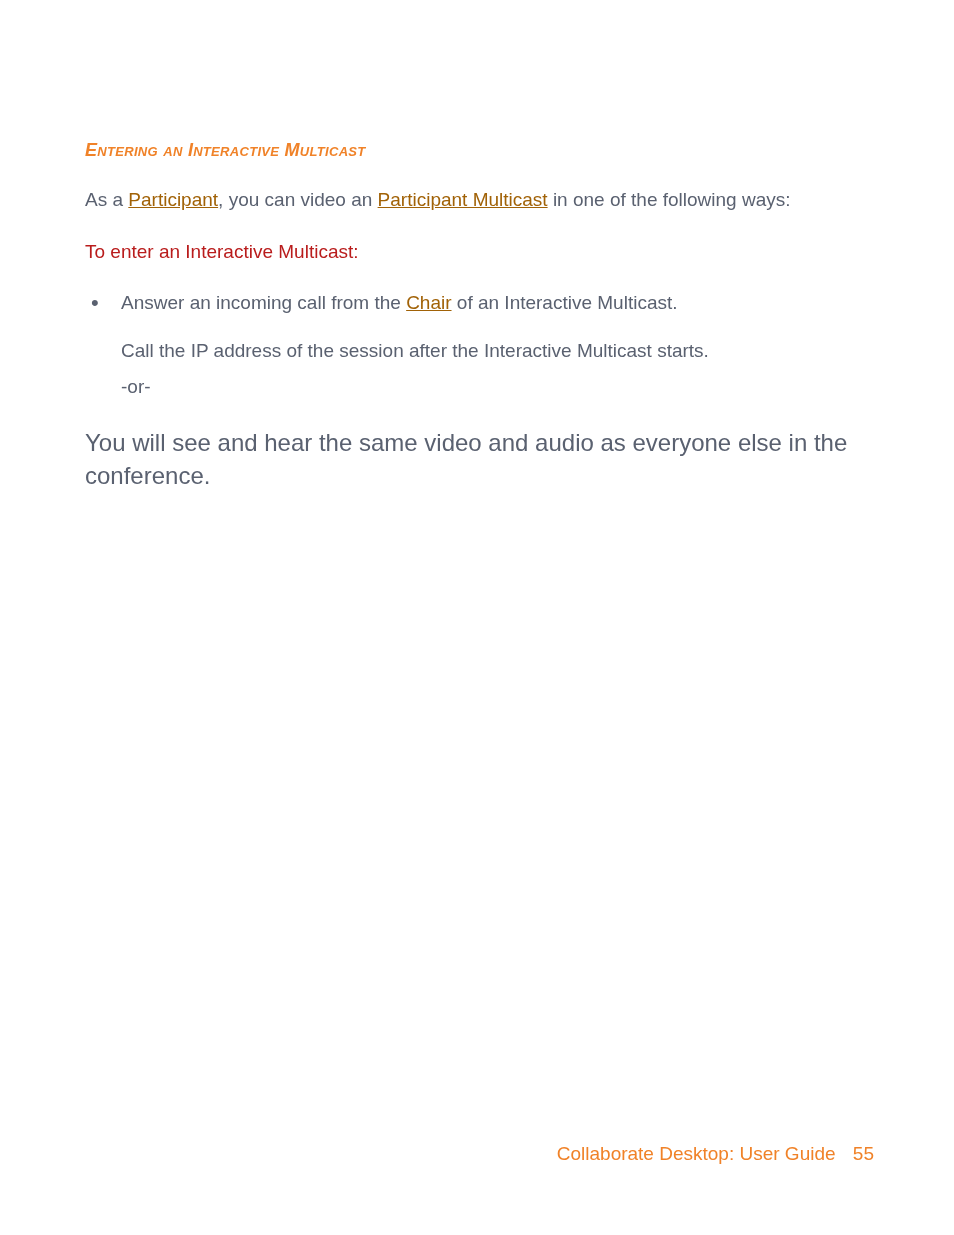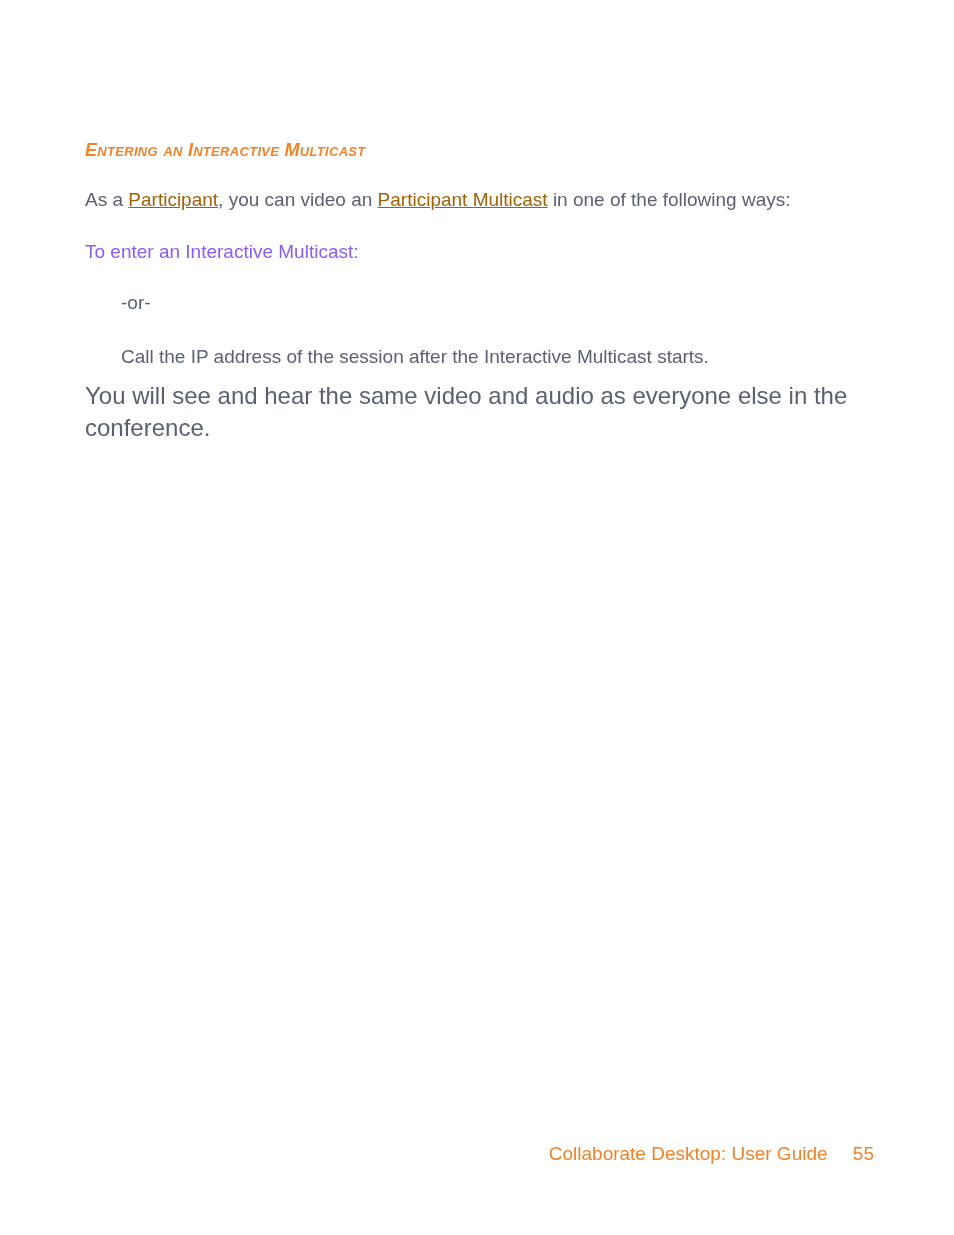--- a/index.html
+++ b/index.html
@@ -26,21 +26,21 @@
     font-style: italic;
   }
   .para {
     font-size: 19px;
     color: #5a6170;
     line-height: 1.35;
     margin-bottom: 26px;
   }
   .para-tight {
     font-size: 19px;
-    color: #8b5cf6;
+    color: #b91c1c;
     line-height: 1.35;
     margin-bottom: 26px;
   }
   .link {
     color: #a16207;
     text-decoration: underline;
     cursor: pointer;
   }
   ul.bullets {
     list-style: none;
@@ -72,39 +72,44 @@
   .or-sep { margin-bottom: 28px; margin-top: 6px; }
   .call-line { margin-bottom: 10px; }
   .closing { font-size: 24px; color: #5a6170; line-height: 1.35; }
   .footer {
     position: absolute;
     bottom: 70px;
     right: 80px;
     font-size: 19px;
     color: #f08228;
   }
-  .footer .title { margin-right: 20px; }
+  .footer .title { margin-right: 12px; }
 </style>
 </head>
 <body>
 
 <div class="page">
 
   <div class="heading">Entering an Interactive Multicast</div>
 
   <p class="para">
     <span>As a </span><a class="link">Participant</a><span>, you can video an </span><a class="link">Participant Multicast</a><span> in one of the following ways:</span>
   </p>
 
   <p class="para-tight">To enter an Interactive Multicast:</p>
 
+  <ul class="bullets">
+    <li>
+      <span>Answer an incoming call from the </span><a class="link">Chair</a><span> of an Interactive Multicast.</span>
+    </li>
+  </ul>
+
+  <div class="indent-block call-line">Call the IP address of the session after the Interactive Multicast starts.</div>
 
   <div class="indent-block or-sep">-or-</div>
-
-  <div class="indent-block call-line">Call the IP address of the session after the Interactive Multicast starts.</div>
 
   <p class="closing">You will see and hear the same video and audio as everyone else in the conference.</p>
 
 </div>
 
 <div class="footer">
   <span class="title">Collaborate Desktop: User Guide</span>
   <span>55</span>
 </div>
 

